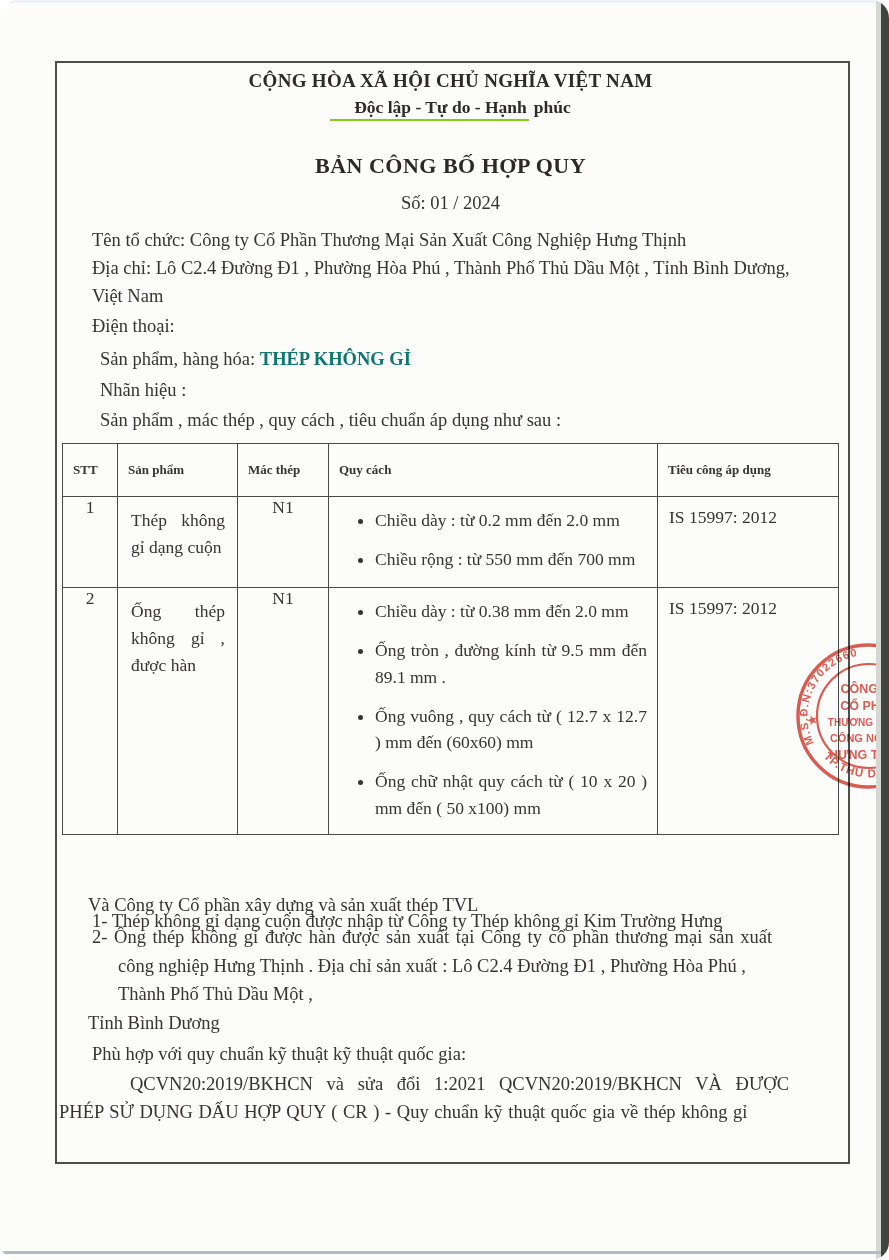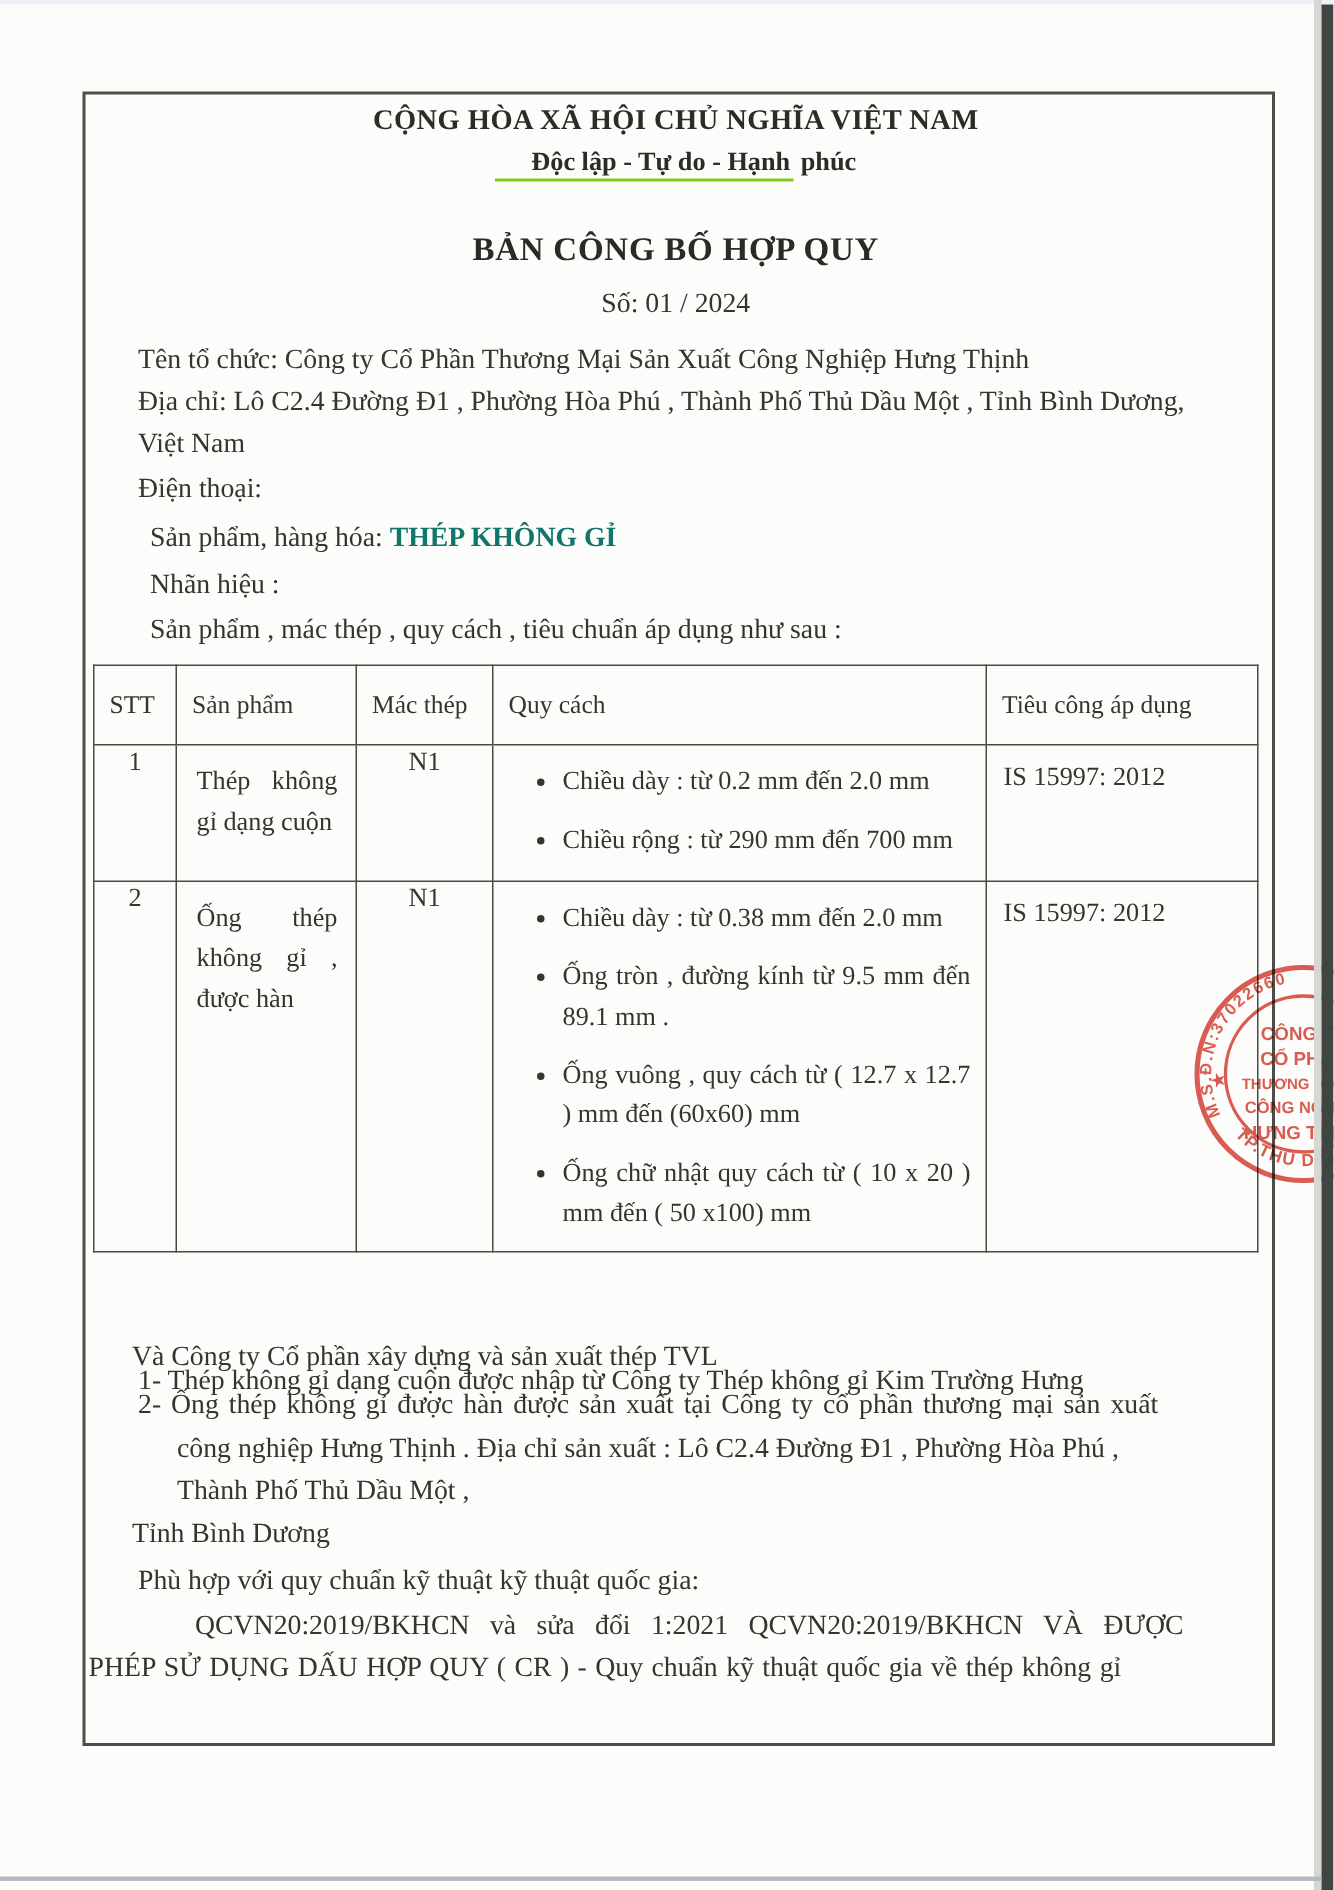--- a/index.html
+++ b/index.html
@@ -1,32 +1,32 @@
 <!DOCTYPE html>
 <html><head>
 <meta charset="utf-8">
 <style>
   html,body{margin:0;padding:0;}
   body{width:889px;height:1260px;font-family:"Liberation Serif", serif;background:#ffffff;}
-  .page{position:absolute;left:0;top:0;width:889px;height:1260px;background:#fcfcfa;overflow:hidden;color:#35342f;}
+  .page{position:absolute;left:0;top:0;width:889px;height:1260px;background:#fcfcfa;overflow:hidden;color:#35342f;border-radius:18px;}
   .frame{position:absolute;left:55px;top:61px;width:791px;height:1099px;border:2px solid #4d4d49;background:transparent;}
   .abs{position:absolute;}
   .center{width:791px;text-align:center;left:55px;}
   .nat-title{top:70px;font-size:19px;font-weight:bold;letter-spacing:.3px;color:#2c2b27;}
   .motto{top:97px;font-size:17.5px;font-weight:bold;color:#2c2b27;}
   .motto .ul{border-bottom:2px solid #84cc16;padding:0 2px 2px 24px;}
   .motto .tail{margin-left:5px;}
   .doc-title{top:153px;font-size:22px;font-weight:bold;letter-spacing:.5px;color:#2b2a26;}
   .doc-num{top:193px;font-size:18.5px;}
   .bodyline{font-size:18.5px;line-height:28px;color:#35342f;}
   .b{font-weight:bold;color:#0f766e;}
   .just{text-align:justify;margin-top:46px;}
   table.spec{position:absolute;left:62px;top:443px;width:776px;border-collapse:collapse;table-layout:fixed;font-size:17.5px;color:#35342f;}
   table.spec th, table.spec td{border:1.6px solid #4b4b46;font-weight:normal;vertical-align:top;padding:0;}
-  table.spec thead th{vertical-align:middle;text-align:left;padding:6px 10px;height:40px;font-size:17px;}
+  table.spec thead th{vertical-align:middle;text-align:left;padding:6px 10px;height:40px;font-size:13px;font-weight:bold;}
   th.h-stt{text-align:center;}
   td.c-stt{text-align:center;padding-top:11px;}
   td.c-sp div{padding:10px 12px 0 13px;text-align:justify;line-height:1.55;}
   td.c-mt{text-align:center;padding-top:11px;}
   td.c-qc ul{margin:0;padding:10px 10px 0 46px;}
   td.c-qc li{text-align:justify;line-height:1.5;margin-bottom:13px;}
   td.c-tc div{padding:10px 8px 0 11px;}
   .stamp{position:absolute;left:784px;top:631px;width:170px;height:170px;opacity:.92;mix-blend-mode:multiply;}
   .edge-right-light{position:absolute;left:876px;top:0;width:5px;height:1260px;background:#d6d7d2;}
   .edge-right{position:absolute;left:881px;top:3px;width:8px;height:1257px;background:#41453f;}
@@ -80,21 +80,21 @@
     <tbody>
       <tr style="height:91px;">
         <td class="c-stt">1</td>
         <td class="c-sp">
             <div>Thép không gỉ dạng cuộn</div>
           </td>
         <td class="c-mt">N1</td>
         <td class="c-qc">
           <ul>
             <li>Chiều dày : từ 0.2 mm đến 2.0 mm</li>
-            <li>Chiều rộng : từ 290 mm đến 700 mm</li>
+            <li>Chiều rộng : từ 550 mm đến 700 mm</li>
           </ul>
         </td>
         <td class="c-tc">
             <div>IS 15997: 2012</div>
           </td>
       </tr>
       <tr style="height:236px;">
         <td class="c-stt">2</td>
         <td class="c-sp">
             <div>Ống thép không gỉ , được hàn</div>

